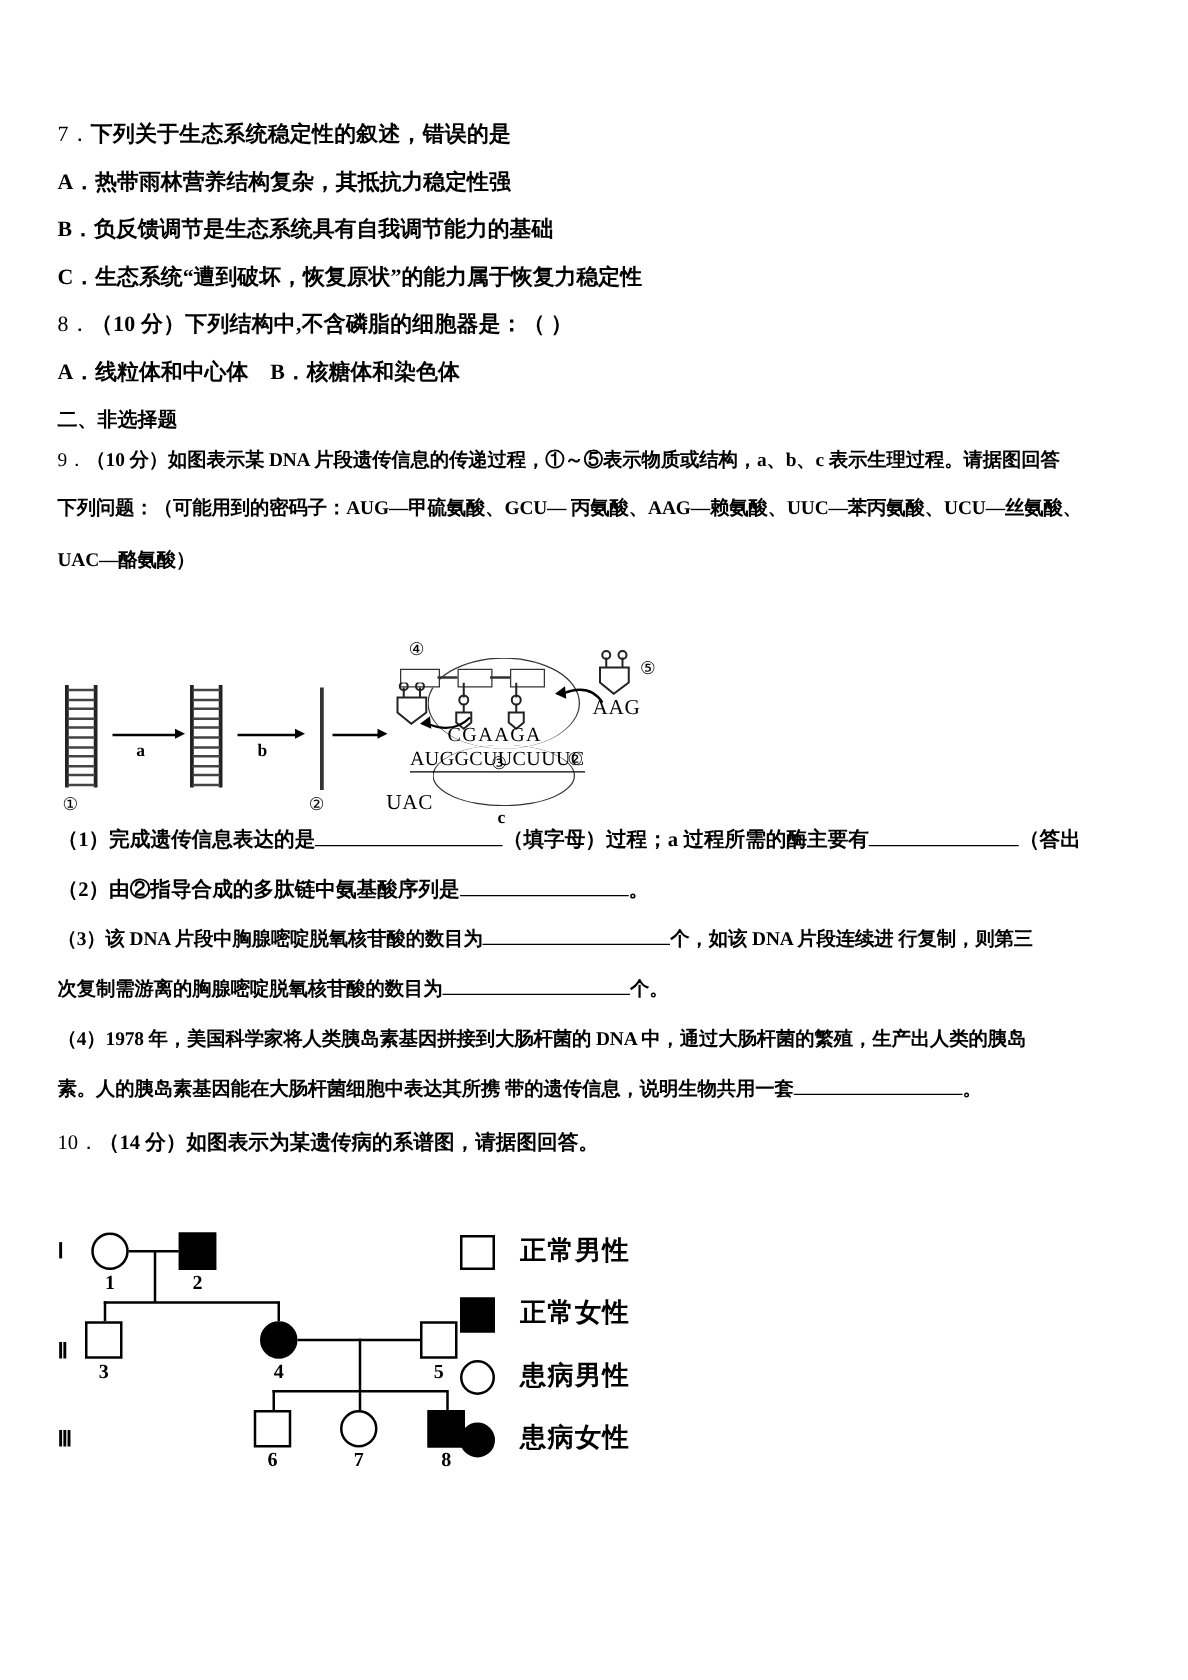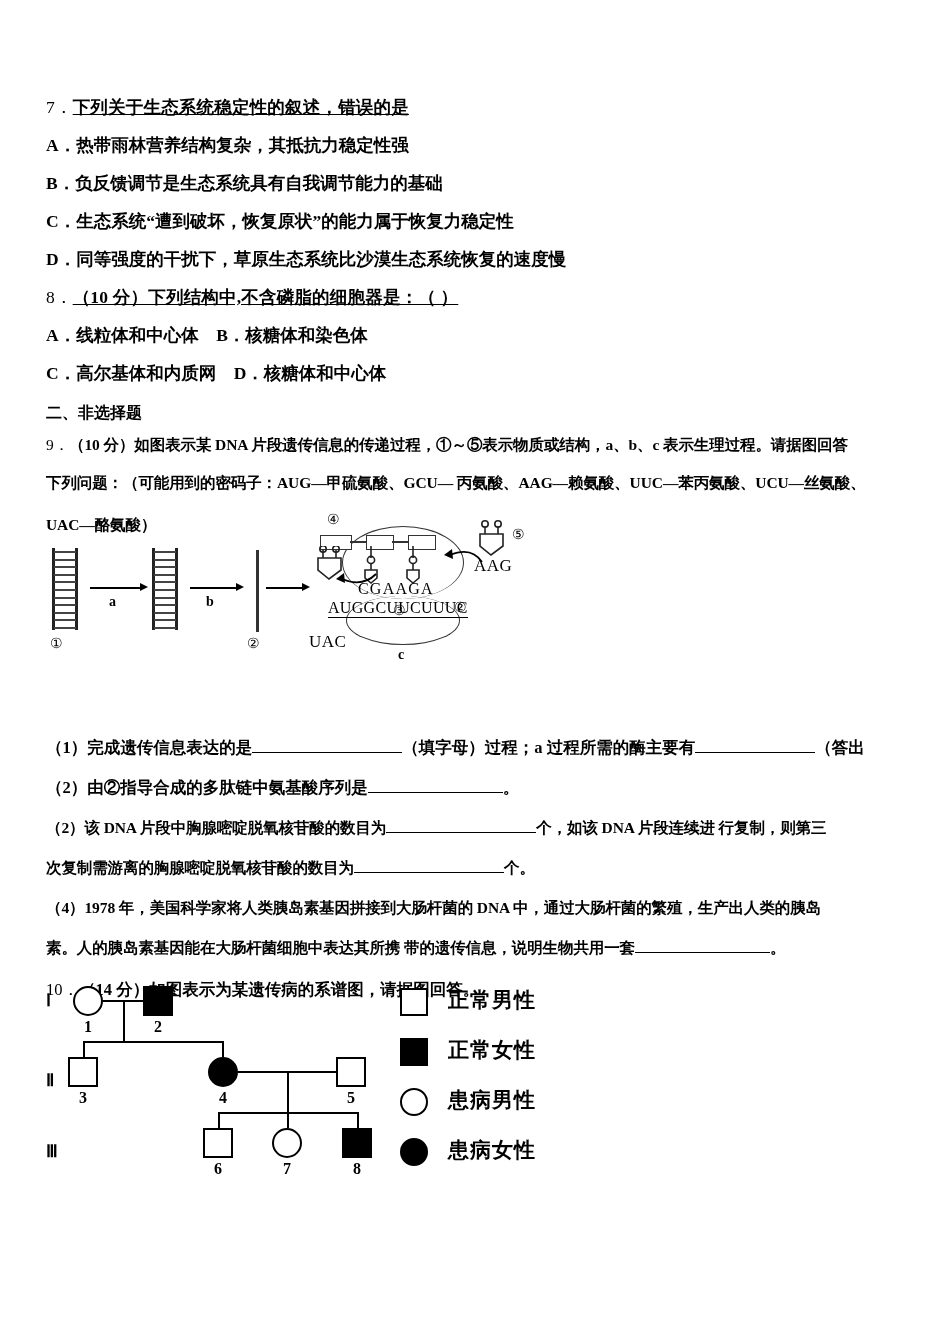--- a/index.html
+++ b/index.html
@@ -28,21 +28,20 @@
     width: 878px;
   }
   .q-line {
     font-size: 17.5px;
     line-height: 38px;
     letter-spacing: 0.2px;
     white-space: nowrap;
   }
   .bold {
     font-weight: bold;
-    text-decoration: underline;
   }
   .qnum {
     font-family: "Liberation Serif", serif;
     font-weight: normal;
   }
   .opt {
     font-size: 17.5px;
     line-height: 38px;
     font-weight: bold;
   }
@@ -225,21 +224,20 @@
   
   .legend {
     position: absolute;
     left: 368px;
     top: 982px;
     width: 200px;
   }
   .legend-row {
     position: relative;
     height: 50px;
-    margin-left: 32px;
   }
   .legend-sym-sq {
     position: absolute;
     left: 0; top: 6px;
     width: 28px; height: 28px;
     border: 2.2px solid #000;
     box-sizing: border-box;
     background: #fff;
   }
   .legend-sym-sq.filled { background: #000; }
@@ -276,54 +274,48 @@
 
     <div class="opt">
       <span class="letter">A．</span><span>热带雨林营养结构复杂，其抵抗力稳定性强</span>
     </div>
     <div class="opt">
       <span class="letter">B．</span><span>负反馈调节是生态系统具有自我调节能力的基础</span>
     </div>
     <div class="opt">
       <span class="letter">C．</span><span>生态系统“遭到破坏，恢复原状”的能力属于恢复力稳定性</span>
     </div>
-    <div class="opt">
-      <span class="letter">D．</span><span>同等强度的干扰下，草原生态系统比沙漠生态系统恢复的速度慢</span>
-    </div>
 
     <div class="q-line">
       <span class="qnum">8．</span><span class="bold">（10 分）下列结构中,不含磷脂的细胞器是：（ ）</span>
     </div>
     <div class="opt">
       <span class="letter">A．</span><span>线粒体和中心体　B．核糖体和染色体</span>
     </div>
-    <div class="opt">
-      <span class="letter">C．</span><span>高尔基体和内质网　D．核糖体和中心体</span>
-    </div>
 
     <div class="section-head" style="margin-top:6px;">二、非选择题</div>
 
     <div class="para-narrow" style="line-height:34px;">
       <span class="qnum" style="font-weight:normal;">9．</span><span>（10 分）如图表示某 DNA 片段遗传信息的传递过程，①～⑤表示物质或结构，a、b、c 表示生理过程。请据图回答</span>
     </div>
     <div class="para-narrow">下列问题：（可能用到的密码子：AUG—甲硫氨酸、GCU— 丙氨酸、AAG—赖氨酸、UUC—苯丙氨酸、UCU—丝氨酸、</div>
     <div class="para-narrow">UAC—酪氨酸）</div>
 
     <div style="height:182px;"></div>
 
     <div class="para" style="line-height:40px;">
       <span>（1）完成遗传信息表达的是</span><span class="blank b-long"></span><span>（填字母）过程；a 过程所需的酶主要有</span><span class="blank b-mid"></span><span>（答出</span>
     </div>
 
     <div class="para" style="line-height:40px;">
       <span>（2）由②指导合成的多肽链中氨基酸序列是</span><span class="blank b-med"></span><span>。</span>
     </div>
 
     <div class="para-narrow" style="line-height:40px;">
-      <span>（2）该 DNA 片段中胸腺嘧啶脱氧核苷酸的数目为</span><span class="blank b-long"></span><span>个，如该 DNA 片段连续进 行复制，则第三</span>
+      <span>（3）该 DNA 片段中胸腺嘧啶脱氧核苷酸的数目为</span><span class="blank b-long"></span><span>个，如该 DNA 片段连续进 行复制，则第三</span>
     </div>
     <div class="para-narrow" style="line-height:40px;">
       <span>次复制需游离的胸腺嘧啶脱氧核苷酸的数目为</span><span class="blank b-long"></span><span>个。</span>
     </div>
 
     <div class="para-narrow" style="line-height:40px;">（4）1978 年，美国科学家将人类胰岛素基因拼接到大肠杆菌的 DNA 中，通过大肠杆菌的繁殖，生产出人类的胰岛</div>
     <div class="para-narrow" style="line-height:40px;">
       <span>素。人的胰岛素基因能在大肠杆菌细胞中表达其所携 带的遗传信息，说明生物共用一套</span><span class="blank b-med"></span><span>。</span>
     </div>
 

